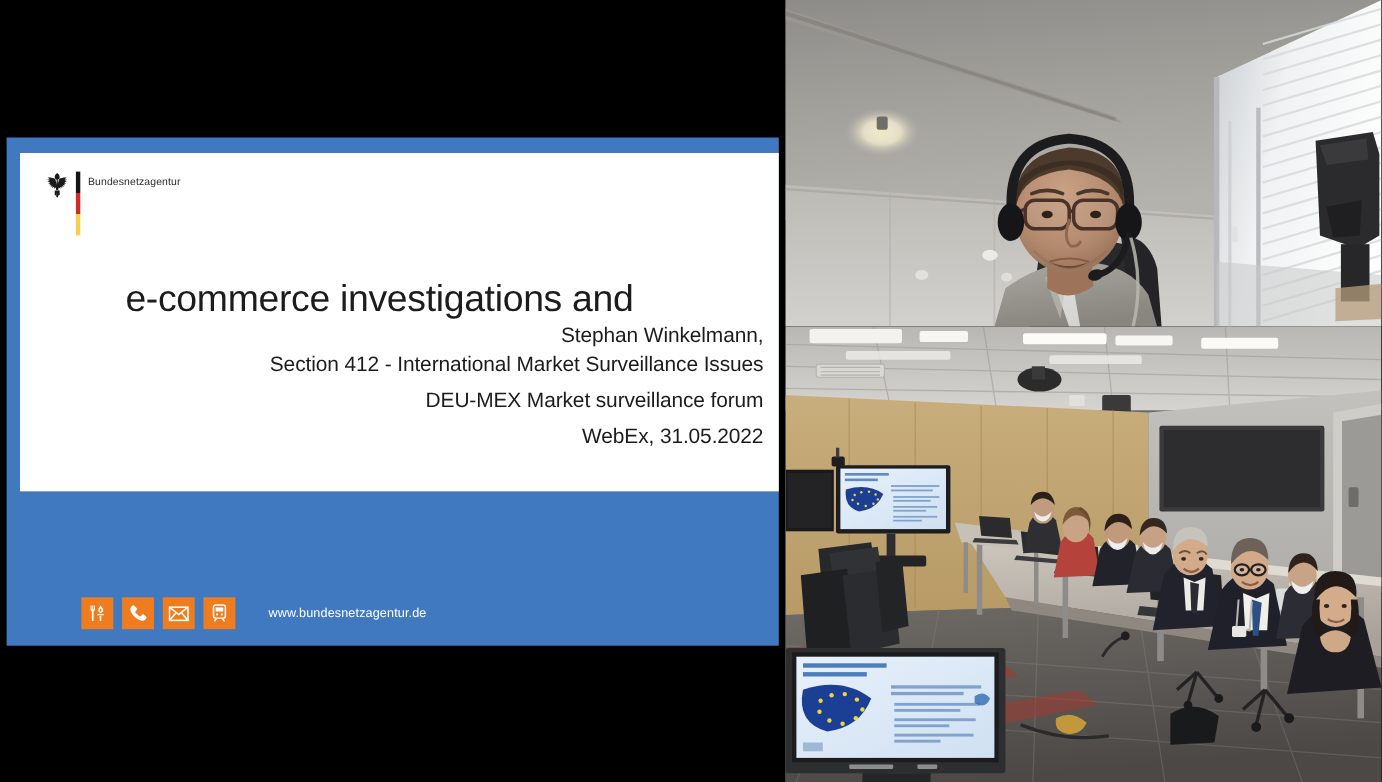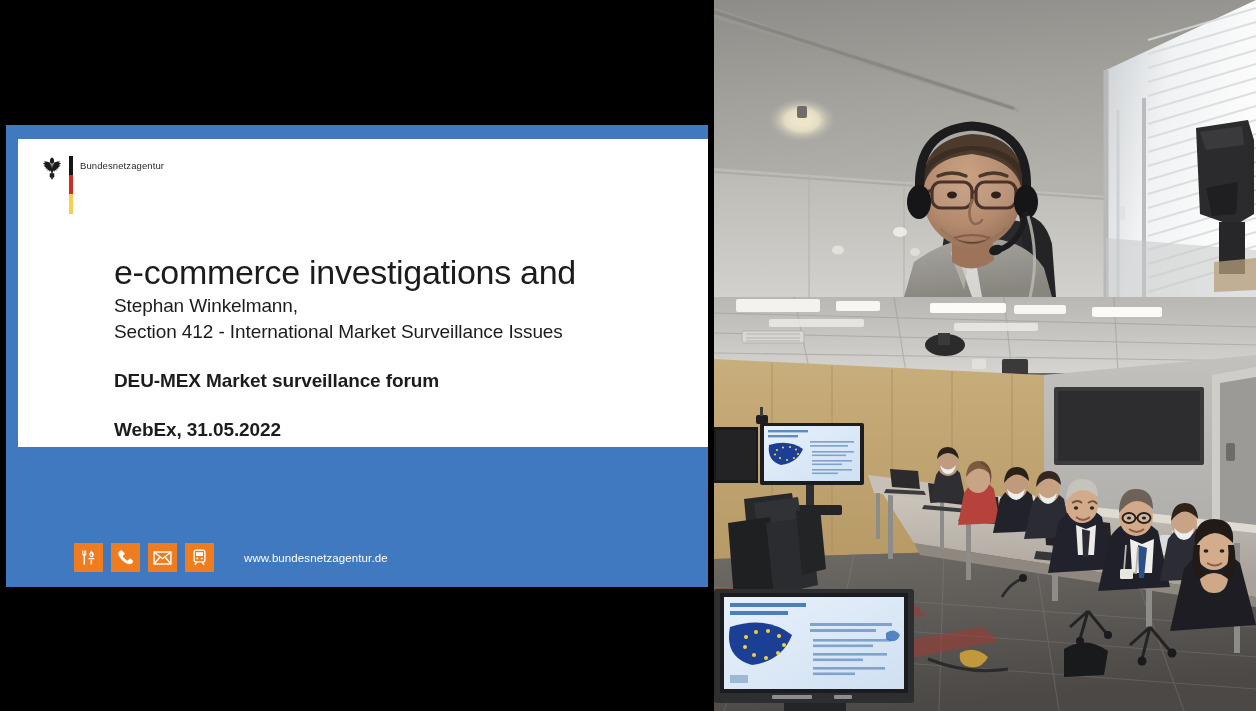--- a/index.html
+++ b/index.html
@@ -104,22 +104,23 @@
     letter-spacing: -0.3px;
     font-weight: 400;
     white-space: nowrap;
   }
   .sub-line {
     font-size: 19px;
     line-height: 26px;
     letter-spacing: -0.1px;
     font-weight: 400;
     white-space: nowrap;
-  }
-  .sub-line.gap { margin-top: 23px; font-weight: bold; }
+    text-align: right;
+  }
+  .sub-line.gap { margin-top: 7px; }
 
   
   #slide-footer {
     position: absolute;
     left: 68px;
     bottom: 15px;
     display: flex;
     align-items: center;
   }
   .foot-icon {

